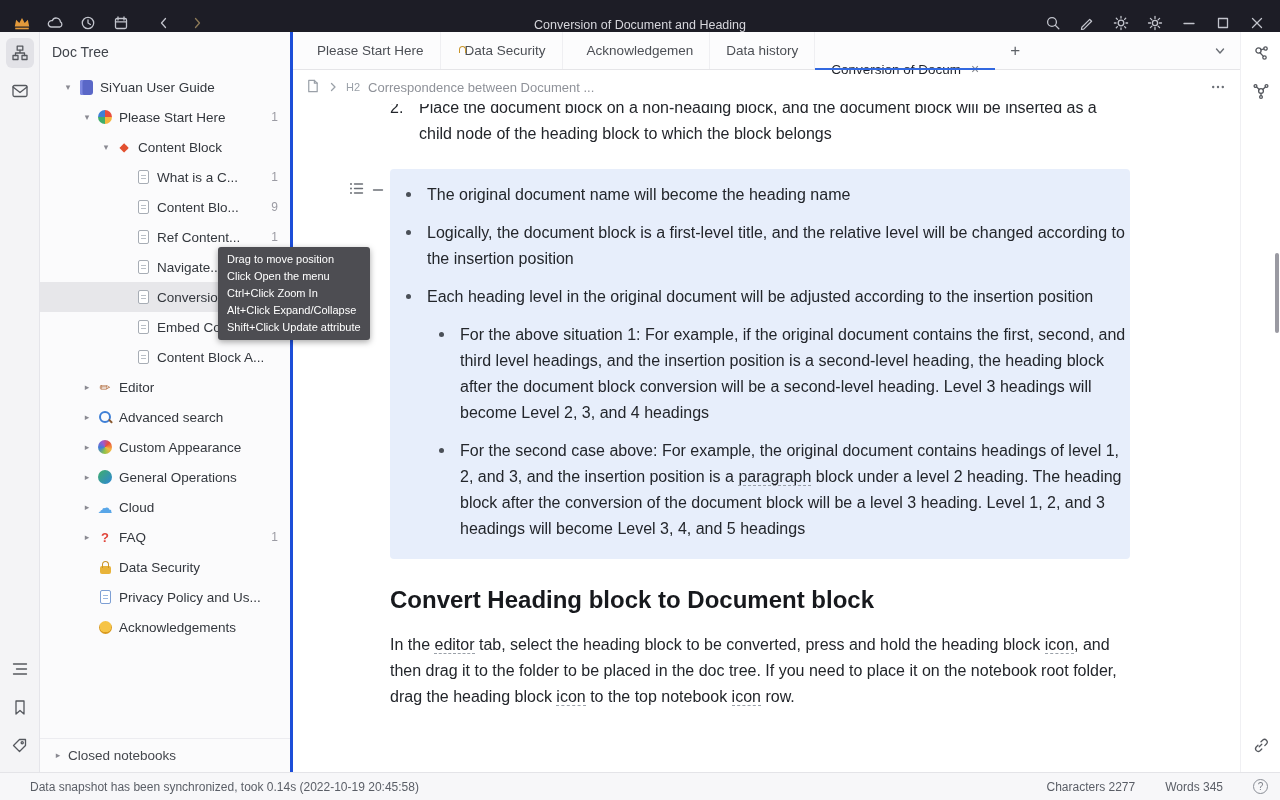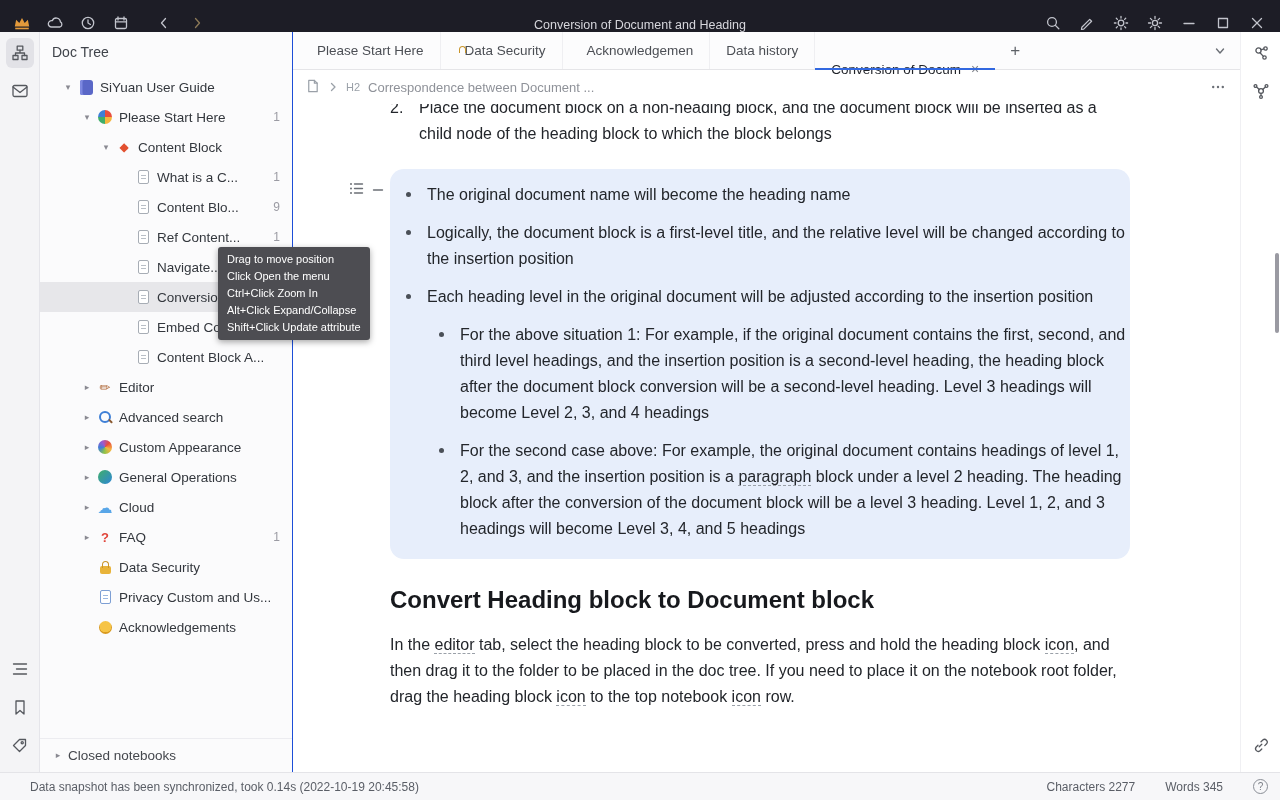--- a/index.html
+++ b/index.html
@@ -23,21 +23,21 @@
   .dock-left{border-right:1px solid #e5e5ea;}
   .dock-right{background:#ffffff;border-left:1px solid #f0f0f3;}
   .dock-btn{width:28px;height:30px;border-radius:6px;display:flex;align-items:center;justify-content:center;margin-bottom:8px;}
   .dock-btn.active{background:#e2e2e7;}
   .dock-btn svg{stroke:#55585e;fill:none;stroke-width:1.3;stroke-linecap:round;stroke-linejoin:round;}
   .dock-bottom{margin-top:auto;display:flex;flex-direction:column;align-items:center;padding-bottom:12px;}
   .dock-bottom .dock-btn{margin-bottom:8px;}
   .dock-bottom .dock-btn:last-child{margin-bottom:0;}
 
   
-  .sidebar{width:253px;background:#fbfbfc;border-right:1px solid #1d4ed8;display:flex;flex-direction:column;
+  .sidebar{width:253px;background:#fbfbfc;border-right:3px solid #1d4ed8;display:flex;flex-direction:column;
            font-size:13.5px;color:#33373d;flex:none;}
   .sb-header{height:40px;display:flex;align-items:center;padding:0 12px;font-size:14px;color:#3f434a;flex:none;}
   .tree{flex:1;overflow:hidden;}
   .tree-row{height:30px;display:flex;align-items:center;padding-right:12px;white-space:nowrap;}
   .tree-row.selected{background:#e7e7ea;}
   .chev{width:16px;flex:none;font-size:9px;color:#8a8a92;text-align:center;line-height:1;}
   .ticon{width:20px;flex:none;display:flex;align-items:center;justify-content:center;}
   .tlabel{margin-left:4px;overflow:hidden;text-overflow:ellipsis;}
   .tcount{margin-left:auto;color:#9b9ba3;font-size:12px;padding-left:6px;}
   .lv0{padding-left:20px;}.lv1{padding-left:39px;}.lv2{padding-left:58px;}.lv3{padding-left:77px;}
@@ -85,21 +85,21 @@
   .bc-sep svg,.bc-file svg{stroke:#9aa0a8;fill:none;stroke-width:1.3;stroke-linecap:round;stroke-linejoin:round;}
   .bc-more{margin-left:auto;display:flex;align-items:center;}
 
   
   .editor{flex:1;overflow:hidden;position:relative;font-size:16px;line-height:26px;color:#23262b;}
   .doc{width:740px;margin-left:97px;margin-top:-9px;}
   .oli{display:flex;}
   .num{width:29px;flex:none;}
   .oli-text{flex:1;}
   .p-intro{margin:20px 0 0;}
-  .callout{background:#e7eefb;border-radius:14px;padding:13px 0 17px;margin-top:22px;position:relative;}
+  .callout{background:#e7eefb;border-radius:4px;padding:13px 0 17px;margin-top:22px;position:relative;}
   .gutter{position:absolute;left:-42px;top:10px;display:flex;gap:6px;align-items:center;}
   .gutter svg{stroke:#6b6f76;fill:none;stroke-width:1.4;stroke-linecap:round;}
   ul.cl{list-style:none;margin:0;padding:0;}
   .cl>li{position:relative;padding-left:37px;margin-top:12px;}
   .cl>li:first-child{margin-top:0;}
   .cl>li::before{content:"";position:absolute;left:16px;top:10px;width:5px;height:5px;border-radius:50%;background:#4a4f57;}
   ul.cl2{margin-top:12px;}
   .cl2>li{padding-left:33px;}
   .cl2>li::before{left:12px;}
   h2.h{font-size:24px;font-weight:700;margin:28px 0 0;color:#17191d;}
@@ -389,21 +389,21 @@
             </span>
           <span class="tlabel">Data Security</span>
           <span class="tcount"></span>
         </div>
 
         <div class="tree-row lv1">
           <span class="chev"></span>
           <span class="ticon">
               <span class="icon-doc icon-doc-blue"></span>
             </span>
-          <span class="tlabel">Privacy Custom and Us...</span>
+          <span class="tlabel">Privacy Policy and Us...</span>
           <span class="tcount"></span>
         </div>
 
         <div class="tree-row lv1">
           <span class="chev"></span>
           <span class="ticon">
               <span class="icon-medal"></span>
             </span>
           <span class="tlabel">Acknowledgements</span>
           <span class="tcount"></span>

